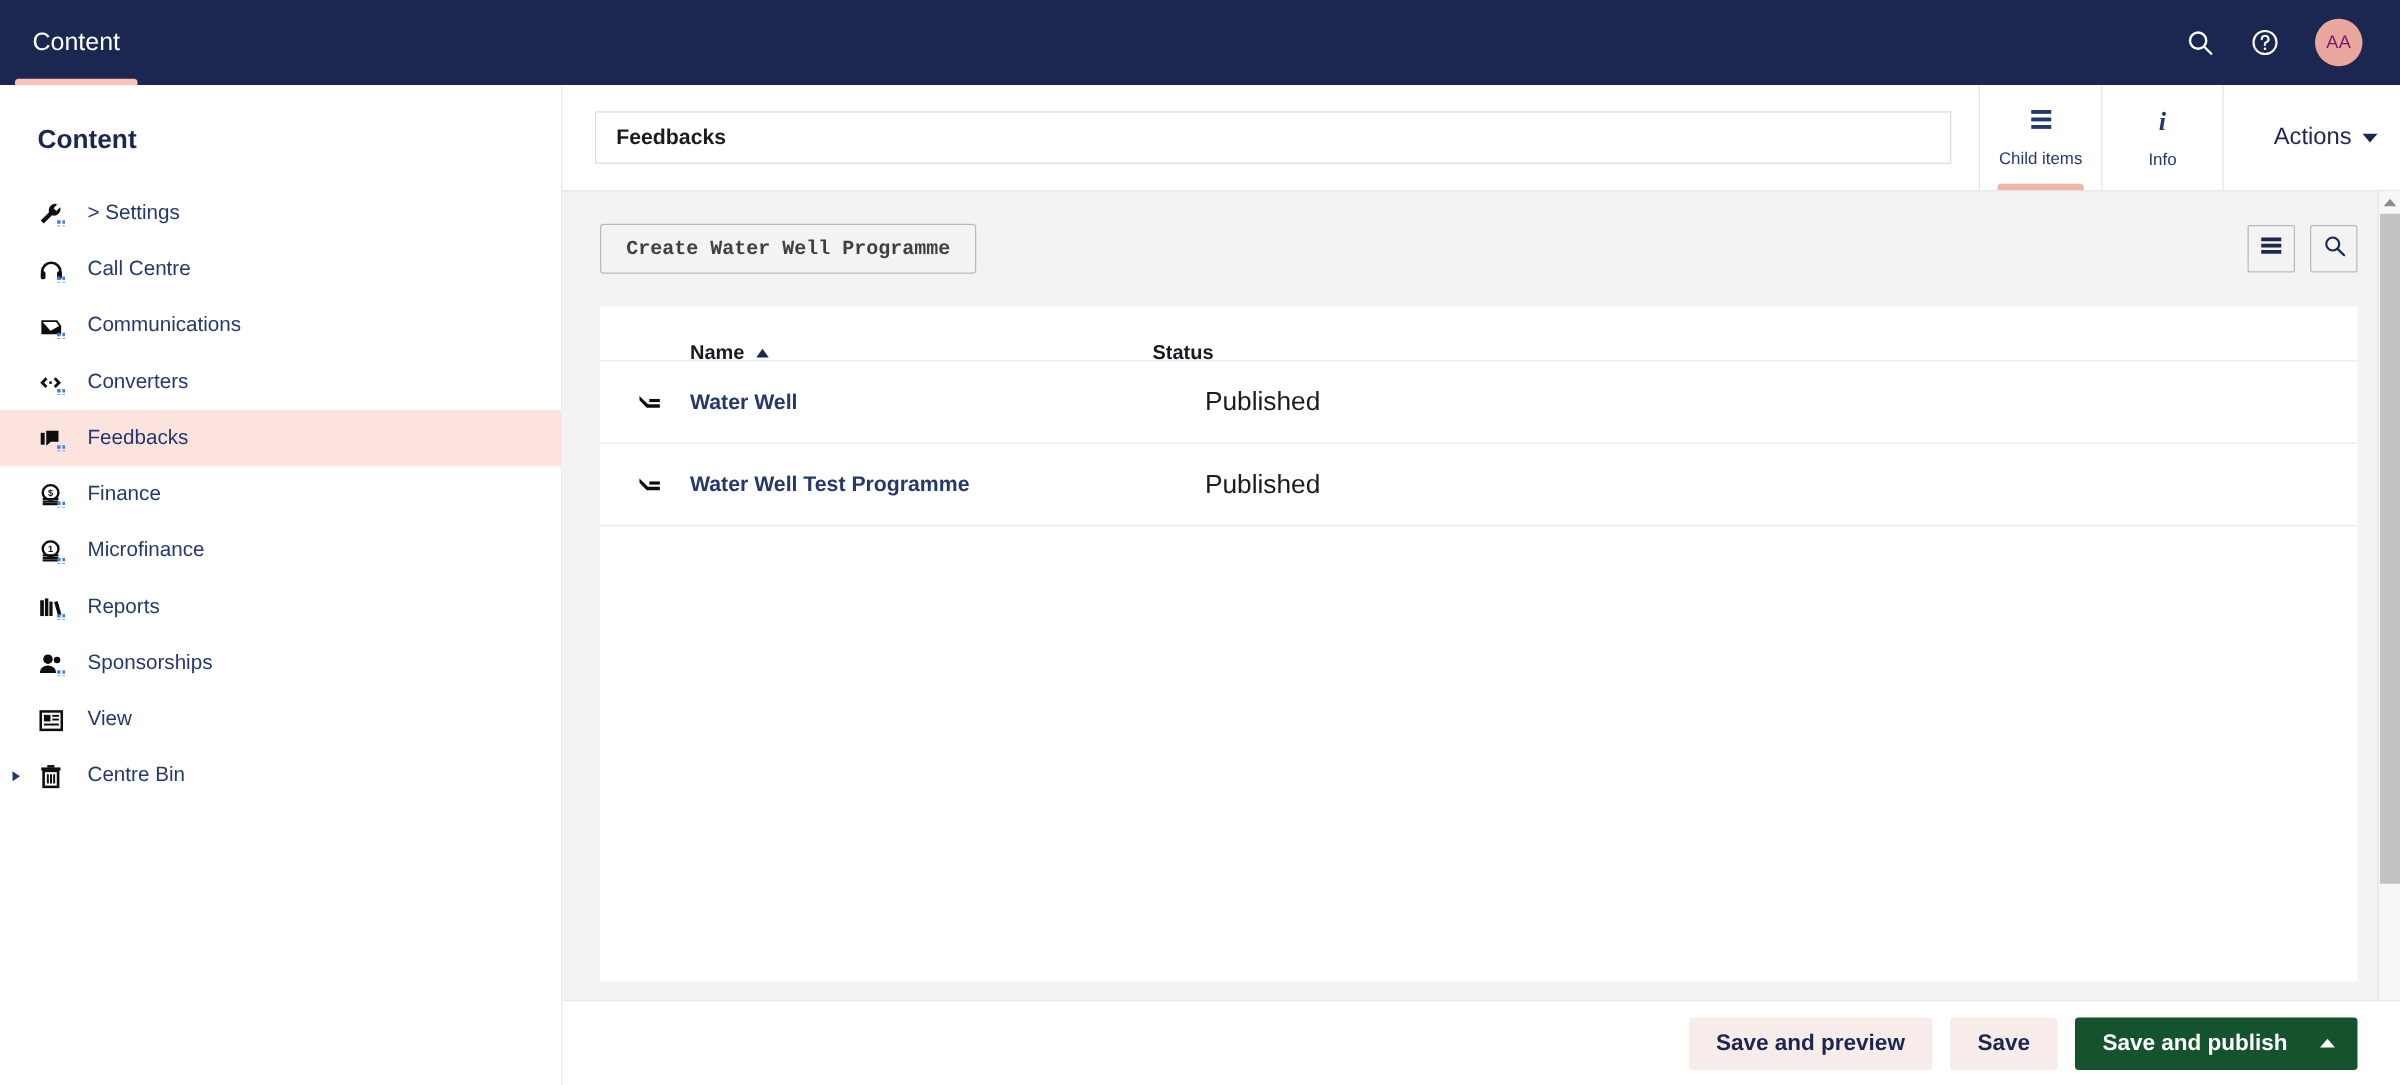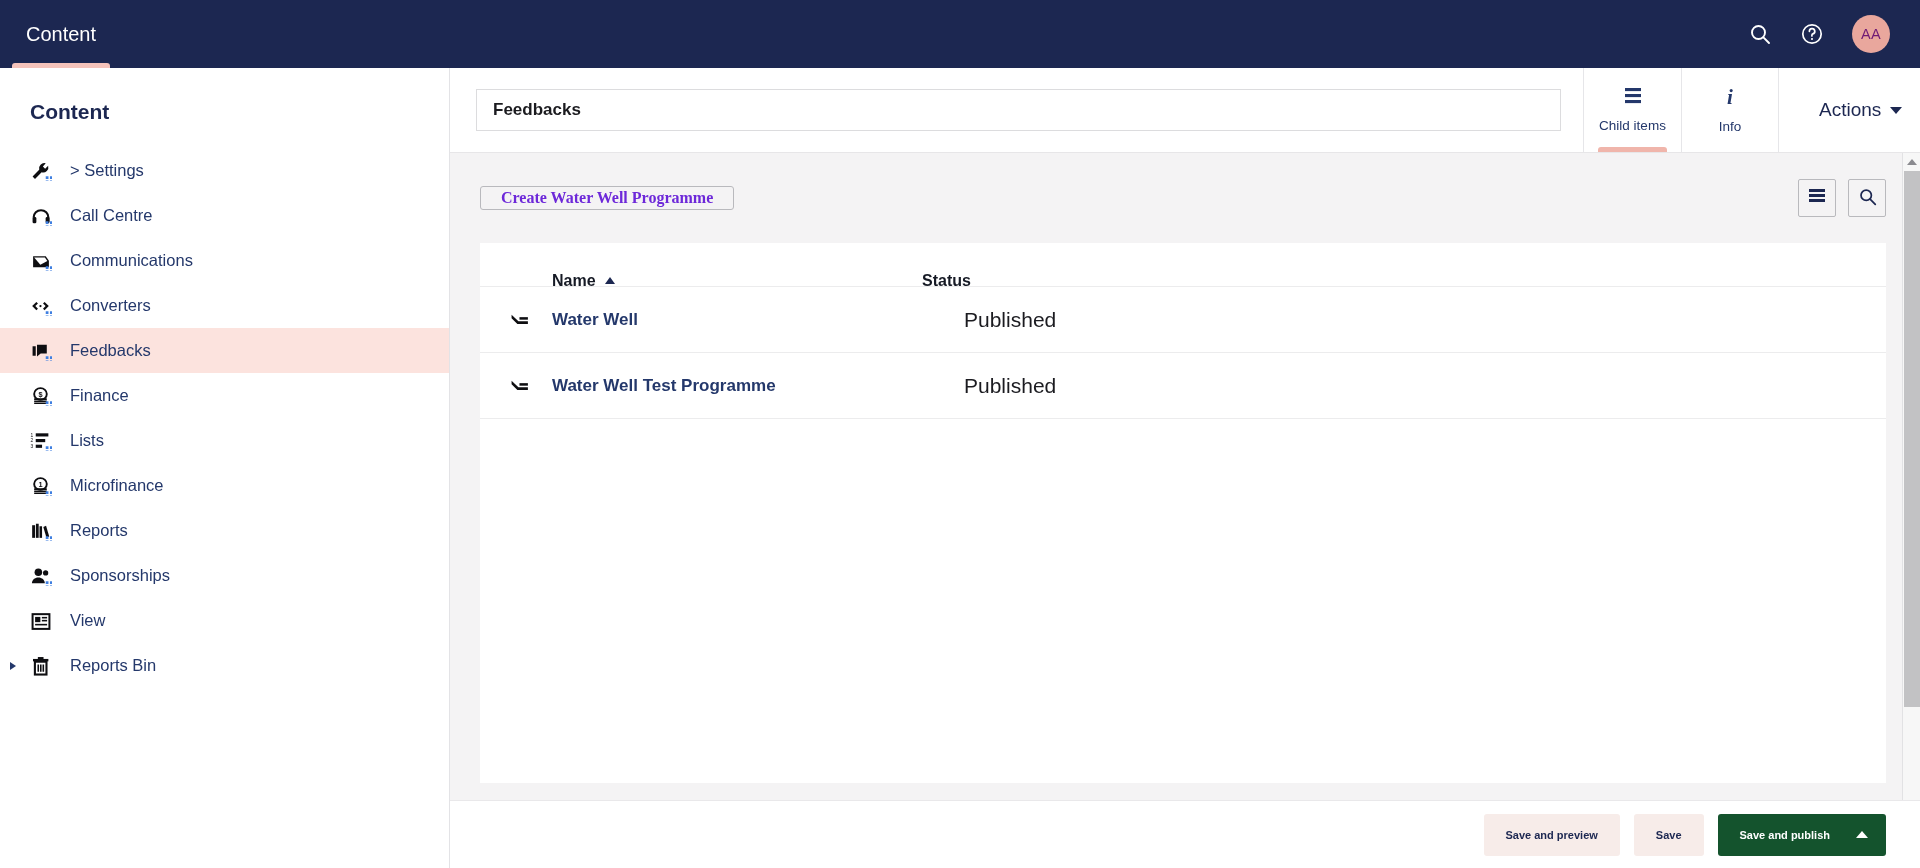--- a/index.html
+++ b/index.html
@@ -151,28 +151,28 @@
   
   .panel {
     flex: 1 1 auto;
     background: #f4f3f4;
     position: relative;
     overflow: hidden;
     border-top: 1px solid #e7e6e8;
   }
   .panel-inner { padding: 26px 34px 0 30px; }
   .create-btn {
-    height: 24px;
+    height: 40px;
     padding: 0 20px;
     background: #f4f3f4;
     border: 1px solid #b9b9bd;
     border-radius: 3px;
-    font-family: Liberation Serif, serif;
+    font-family: Liberation Mono, monospace;
     font-size: 16px; font-weight: bold;
-    color: #6d28d9;
+    color: #404040;
     cursor: pointer;
   }
   .toolbar-row { display: flex; align-items: center; }
   .toolbar-right { margin-left: auto; display: flex; gap: 12px; }
   .sq-btn {
     width: 38px; height: 38px;
     background: #f4f3f4;
     border: 1px solid #b9b9bd;
     border-radius: 2px;
     display: flex; align-items: center; justify-content: center;
@@ -254,21 +254,21 @@
     background: #ffffff;
     border-top: 1px solid #e9e8ea;
     display: flex; align-items: center; justify-content: flex-end;
     gap: 14px;
     padding-right: 34px;
   }
   .fbtn {
     height: 42px; padding: 0 22px;
     border: none; border-radius: 3px;
     font-family: "Liberation Sans", sans-serif;
-    font-size: 11px; font-weight: bold;
+    font-size: 18px; font-weight: bold;
     cursor: pointer;
   }
   .fbtn.light { background: #f7ece9; color: #1c2751; }
   .fbtn.green {
     background: #14532d; color: #ffffff;
     display: flex; align-items: center; gap: 26px;
     padding-right: 18px;
   }
   .fbtn.green .up {
     width: 0; height: 0;
@@ -384,37 +384,20 @@
             <rect x="18.5" y="14.5" width="2.6" height="2.6" fill="#3f7fe0"></rect>
             <rect x="14.5" y="18.5" width="2.6" height="2.6" fill="#3f7fe0"></rect>
             <rect x="18.5" y="18.5" width="2.6" height="2.6" fill="#3f7fe0"></rect>
           </svg>
      </span>
      <span class="lbl">Finance</span>
       </div>
       <div class="nav-item">
         <span class="ico">
        <svg width="22" height="20" viewBox="0 0 20 19">
-            <text x="0" y="5.4" font-size="4.6" font-family="Liberation Sans,sans-serif" fill="#0e0e11">1</text>
-            <text x="0" y="10.6" font-size="4.6" font-family="Liberation Sans,sans-serif" fill="#0e0e11">2</text>
-            <text x="0" y="15.8" font-size="4.6" font-family="Liberation Sans,sans-serif" fill="#0e0e11">3</text>
-            <rect x="5" y="2.2" width="12" height="3" fill="#0e0e11"></rect>
-            <rect x="5" y="7.6" width="9" height="3" fill="#0e0e11"></rect>
-            <rect x="5" y="13" width="6" height="3" fill="#0e0e11"></rect>
-            <rect x="14.5" y="14.5" width="2.6" height="2.6" fill="#3f7fe0"></rect>
-            <rect x="18.5" y="14.5" width="2.6" height="2.6" fill="#3f7fe0"></rect>
-            <rect x="14.5" y="18.5" width="2.6" height="2.6" fill="#3f7fe0"></rect>
-            <rect x="18.5" y="18.5" width="2.6" height="2.6" fill="#3f7fe0"></rect>
-          </svg>
-     </span>
-     <span class="lbl">Lists</span>
-      </div>
-      <div class="nav-item">
-        <span class="ico">
-       <svg width="22" height="20" viewBox="0 0 20 19">
             <ellipse cx="9.5" cy="7.6" rx="6" ry="5.6" fill="none" stroke="#0e0e11" stroke-width="1.8"></ellipse>
             <text x="9.5" y="10.3" font-size="7" font-family="Liberation Sans,sans-serif" font-weight="bold" text-anchor="middle" fill="#0e0e11">1</text>
             <path d="M3.5 12.5h12M3.5 14.5h12M3.5 16.4h12" stroke="#0e0e11" stroke-width="1.6"></path>
             <rect x="14.5" y="14.5" width="2.6" height="2.6" fill="#3f7fe0"></rect>
             <rect x="18.5" y="14.5" width="2.6" height="2.6" fill="#3f7fe0"></rect>
             <rect x="14.5" y="18.5" width="2.6" height="2.6" fill="#3f7fe0"></rect>
             <rect x="18.5" y="18.5" width="2.6" height="2.6" fill="#3f7fe0"></rect>
           </svg>
      </span>
      <span class="lbl">Microfinance</span>
@@ -463,21 +446,21 @@
       <div class="nav-item">
         <span class="caret"></span>
         <span class="ico">
        <svg width="22" height="20" viewBox="0 0 20 19">
             <rect x="4.2" y="5.4" width="11" height="12.2" fill="none" stroke="#0e0e11" stroke-width="2"></rect>
             <rect x="2.4" y="2.8" width="14.6" height="2.3" fill="#0e0e11"></rect>
             <rect x="7" y="1" width="5.4" height="2" fill="#0e0e11"></rect>
             <path d="M7.4 8v7M9.8 8v7M12.2 8v7" stroke="#0e0e11" stroke-width="1.5"></path>
           </svg>
      </span>
-     <span class="lbl">Reports Bin</span>
+     <span class="lbl">Centre Bin</span>
       </div>
     </div>
 </div>
 
 <div class="main">
 
   <div class="main-header">
     <input class="title-input" type="text" value="Feedbacks" placeholder="Enter a name..." style="">
 
     <div class="header-tabs">

